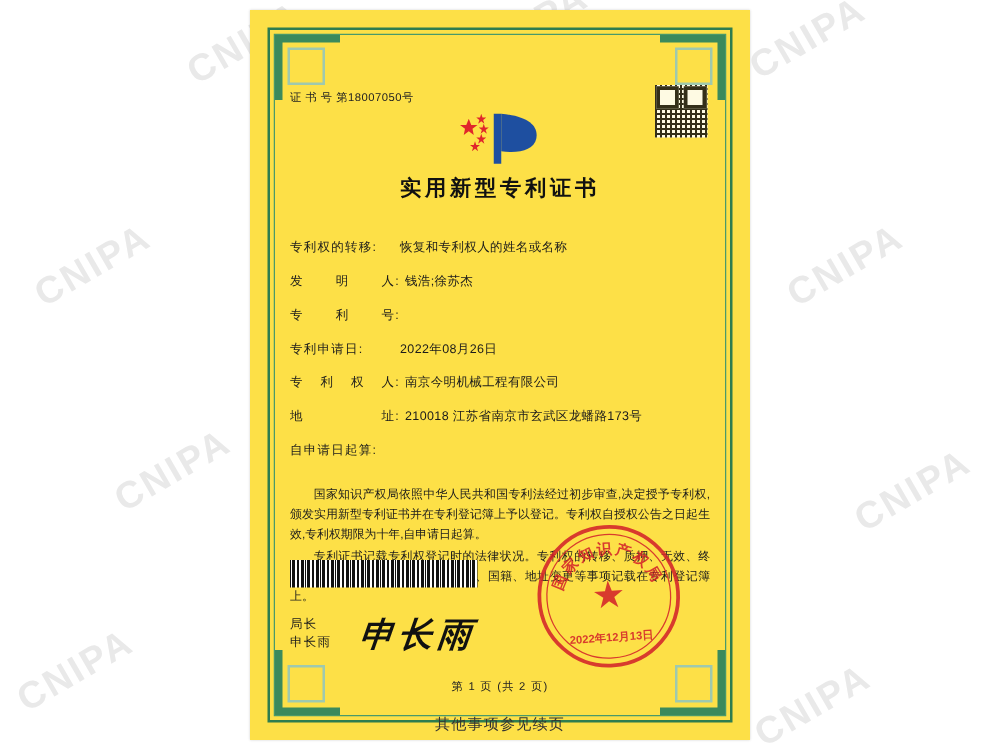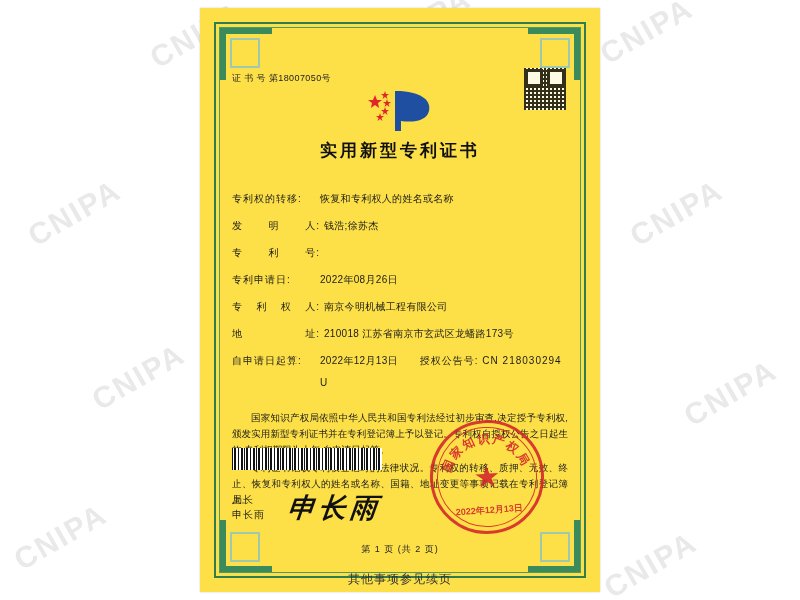--- a/index.html
+++ b/index.html
@@ -362,21 +362,20 @@
           </div>
           <div class="field-row">
             <div class="field-label spread">
               <span>地</span>
               <span>址:</span>
             </div>
             <div class="field-value">210018 江苏省南京市玄武区龙蟠路173号</div>
           </div>
           <div class="field-row">
             <div class="field-label">自申请日起算:</div>
-            <div class="field-value">2022年12月13日<span class="sub-label">授权公告号: CN 218030294 U</span></div>
           </div>
         </div>
 
       <div class="paragraphs" id="paragraphs">
           <p>国家知识产权局依照中华人民共和国专利法经过初步审查,决定授予专利权,颁发实用新型专利证书并在专利登记簿上予以登记。专利权自授权公告之日起生效,专利权期限为十年,自申请日起算。</p>
           <p>专利证书记载专利权登记时的法律状况。专利权的转移、质押、无效、终止、恢复和专利权人的姓名或名称、国籍、地址变更等事项记载在专利登记簿上。</p>
         </div>
 
       <div class="barcode"></div>
 

